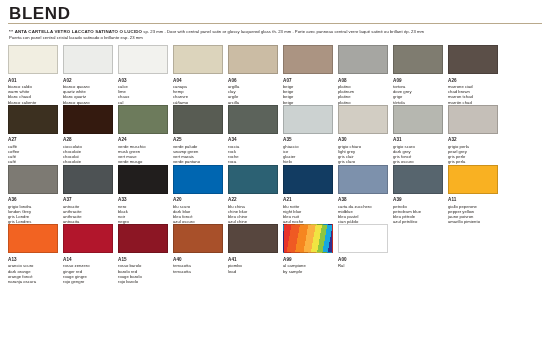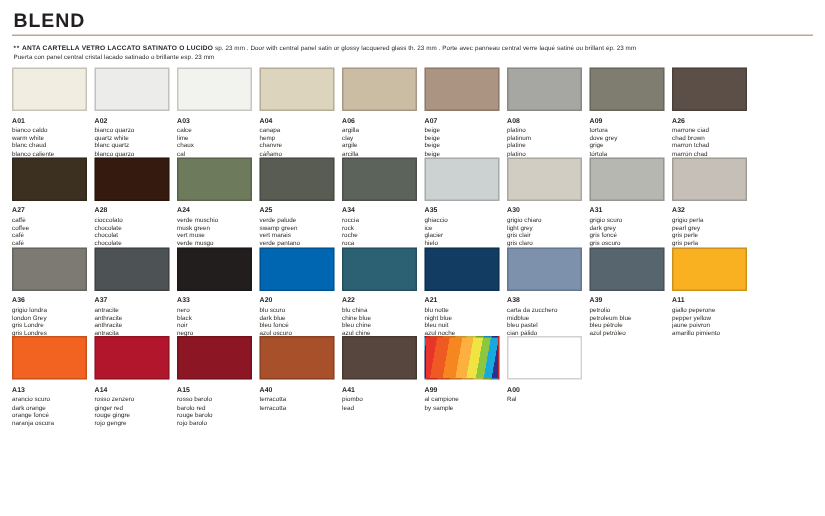--- a/index.html
+++ b/index.html
@@ -6,21 +6,21 @@
   body{
     width:550px;height:344px;
     background:#ffffff;
     font-family:"Liberation Sans", sans-serif;
     color:#231f20;
     overflow:hidden;
   }
   .page{position:relative;width:550px;height:344px;box-sizing:border-box;padding:6px 8px 0 8px;}
 
   .title{
-    font-size:13px;font-weight:bold;letter-spacing:0.6px;
+    font-size:17px;font-weight:bold;letter-spacing:0.6px;
     color:#231f20;line-height:14px;margin:1px 0 2px 1px;
   }
   .title-rule{height:1px;background:#b9a98c;margin:0 0 5px 0;}
 
   .spec{margin:0 0 4px 1px;}
   .spec-line{
     font-size:4.2px;line-height:6px;color:#231f20;
     letter-spacing:0.05px;white-space:nowrap;
   }
   .spec-line .stars{font-weight:bold;letter-spacing:0.6px;}

